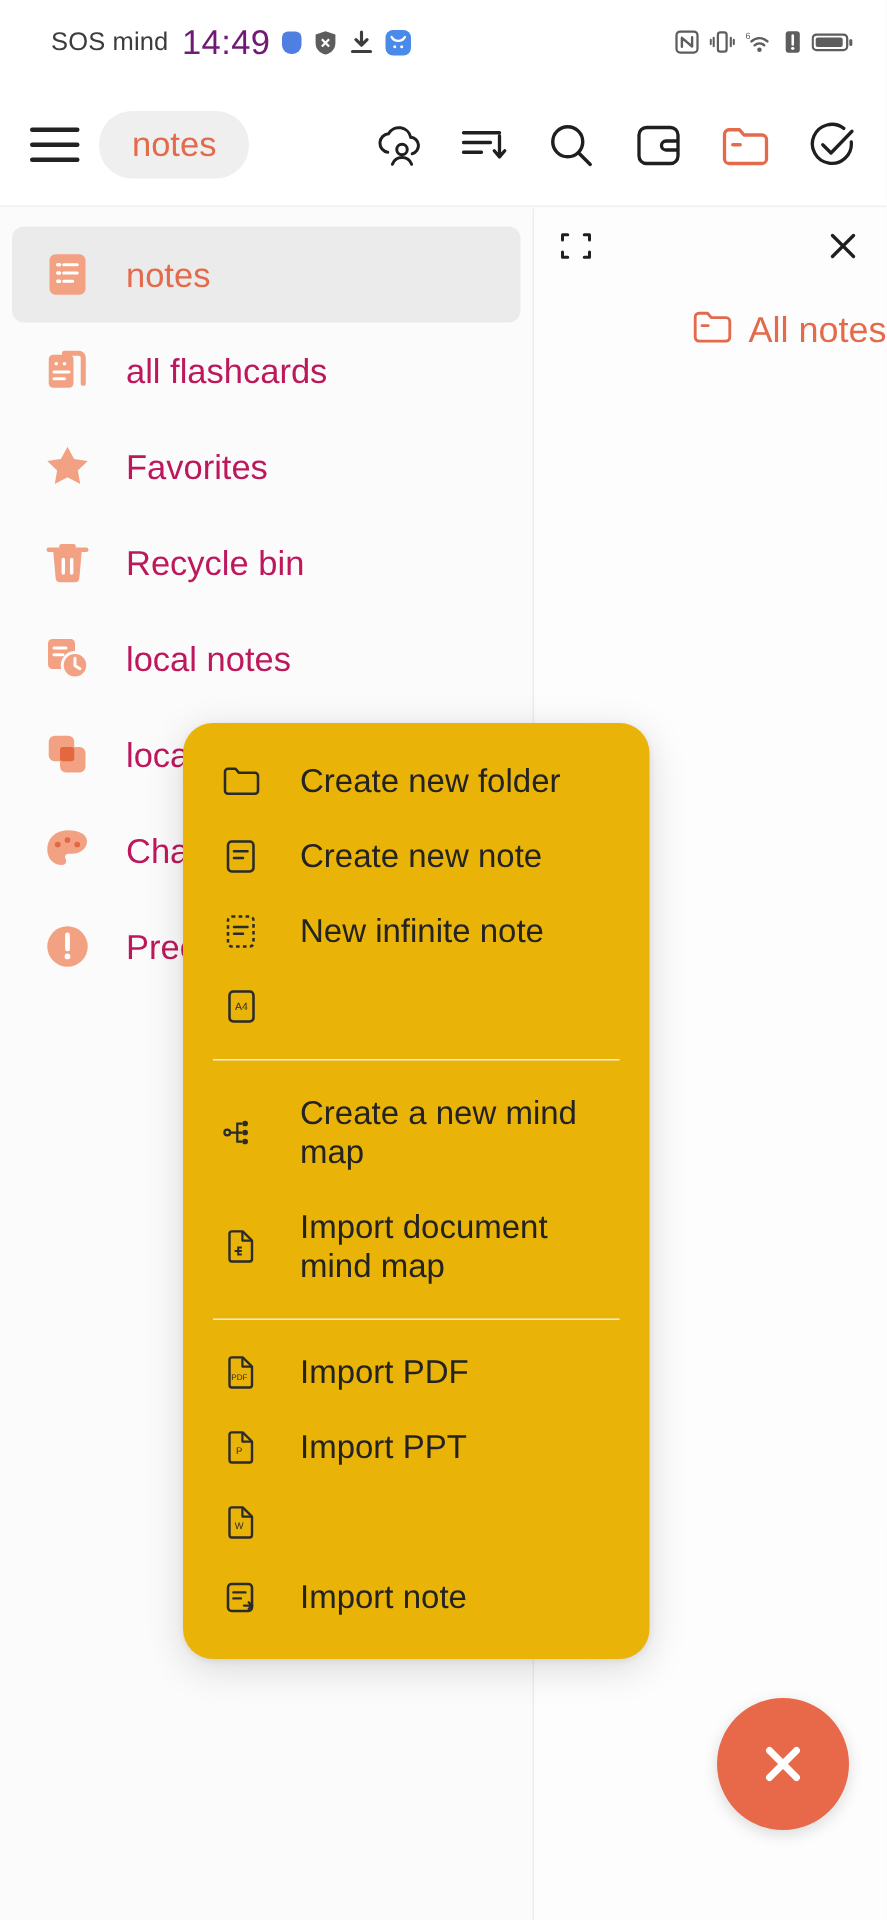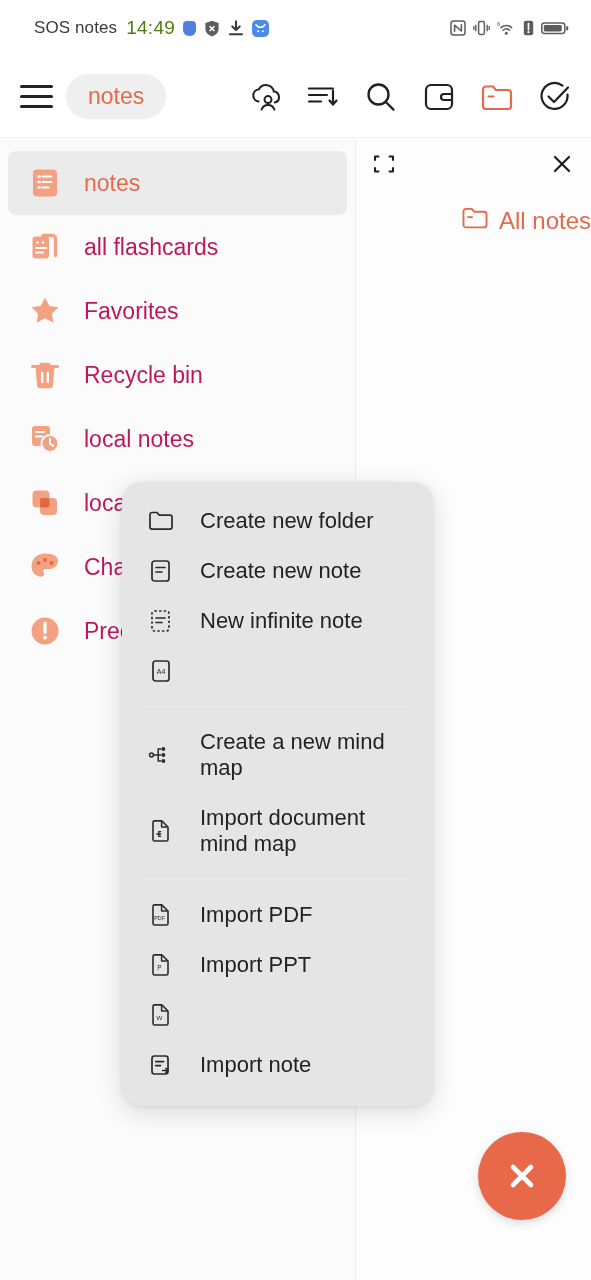--- a/index.html
+++ b/index.html
@@ -14,21 +14,21 @@
 
   
   .statusbar{
     height:56px; width:591px;
     display:flex; align-items:center; justify-content:space-between;
     padding:0 22px 0 34px;
     background:#ffffff;
   }
   .sb-left{ display:flex; align-items:center; gap:8px; }
   .sb-carrier{ font-size:17px; color:#3c3c3c; letter-spacing:.1px; }
-  .sb-time{ font-size:19px; color:#4d7c0f; letter-spacing:.3px; margin-left:1px;}
+  .sb-time{ font-size:23px; color:#701a75; letter-spacing:.3px; margin-left:1px;}
   .sb-right{ display:flex; align-items:center; gap:7px; }
   .sb-ico{ display:flex; align-items:center; }
 
   .dot-shield{ width:13px; height:15px; background:#4f7fe0; border-radius:4px 4px 6px 6px; }
   .blue-sq{ width:17px; height:17px; background:#4a8ae8; border-radius:5px;
     display:flex;align-items:center;justify-content:center;}
 
   
   .appbar{
     height:82px; width:591px;
@@ -83,38 +83,38 @@
   .fab{
     position:absolute; right:25px; bottom:60px;
     width:88px;height:88px;border-radius:50%;
     background:#e8694a; display:flex;align-items:center;justify-content:center;
     cursor:pointer; box-shadow:0 3px 10px rgba(0,0,0,.14);
   }
 
   
   .menu{
     position:absolute; left:122px; top:343px;
-    width:311px; background:#e5e5e5; border-radius:20px;
+    width:311px; background:#eab308; border-radius:20px;
     box-shadow:0 6px 26px rgba(0,0,0,.14), 0 1px 4px rgba(0,0,0,.07);
     padding:14px 0 16px 0; z-index:40;
   }
   .mi{
     display:flex; align-items:center; gap:26px;
     padding:12px 24px 12px 26px; cursor:pointer; min-height:44px;
   }
   .mi-ico{ width:26px;height:26px;flex:0 0 26px;display:flex;align-items:center;justify-content:center;}
   .mi-label{ font-size:22px; color:#232323; line-height:1.18; }
   .m-div{ height:1px; background:#ececec; margin:10px 20px; }
 </style>
 </head>
 <body>
 
 <div class="statusbar">
   <div class="sb-left">
-    <span class="sb-carrier">SOS notes</span>
+    <span class="sb-carrier">SOS mind</span>
     <span class="sb-time">14:49</span>
     <span class="sb-ico">
       <span class="dot-shield"></span>
     </span>
     <span class="sb-ico">
       <svg width="16" height="17" viewBox="0 0 16 17">
           <path d="M8 .8 14.6 3v5.6c0 4-2.8 6.8-6.6 7.8C4.2 15.4 1.4 12.6 1.4 8.6V3z" fill="#5d5d5d"></path>
           <path d="M5.6 6.2l4.8 4.8M10.4 6.2l-4.8 4.8" stroke="#fff" stroke-width="1.5"></path>
         </svg>
     </span>

